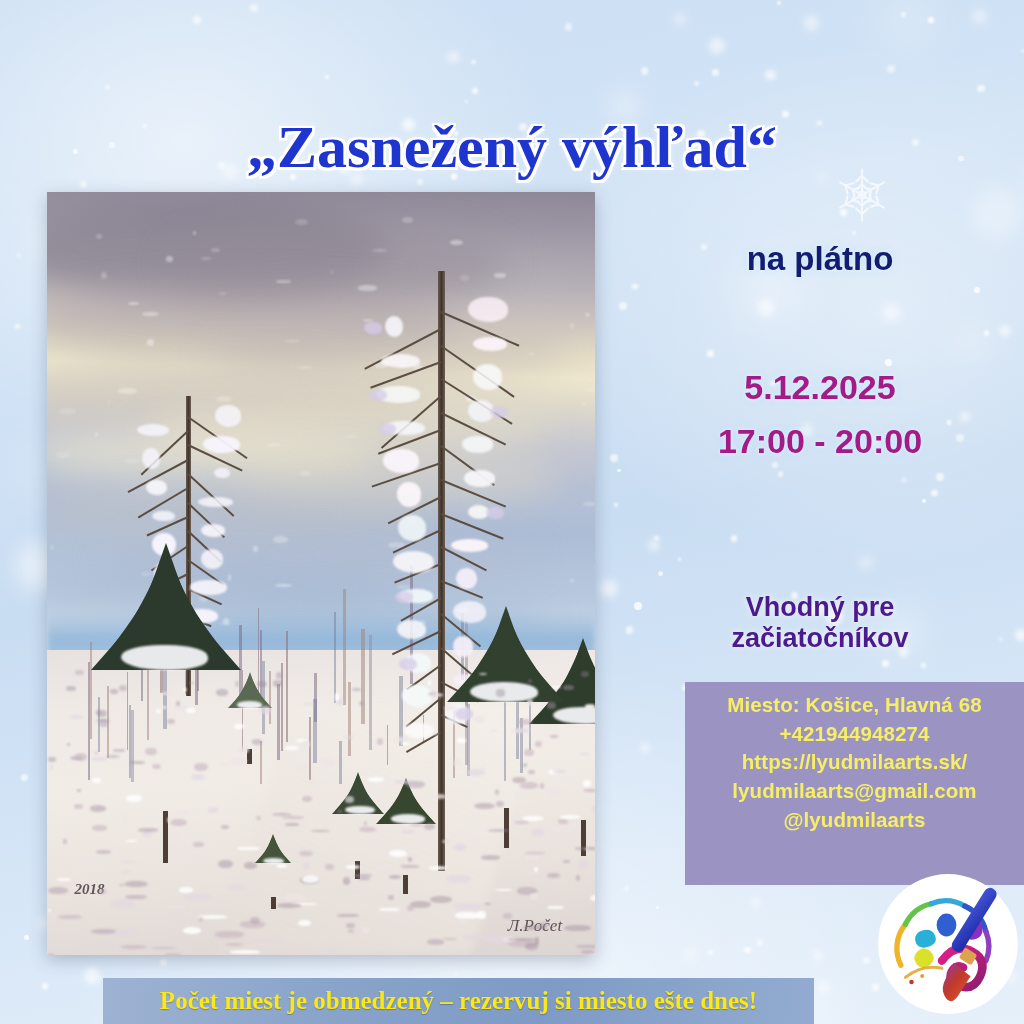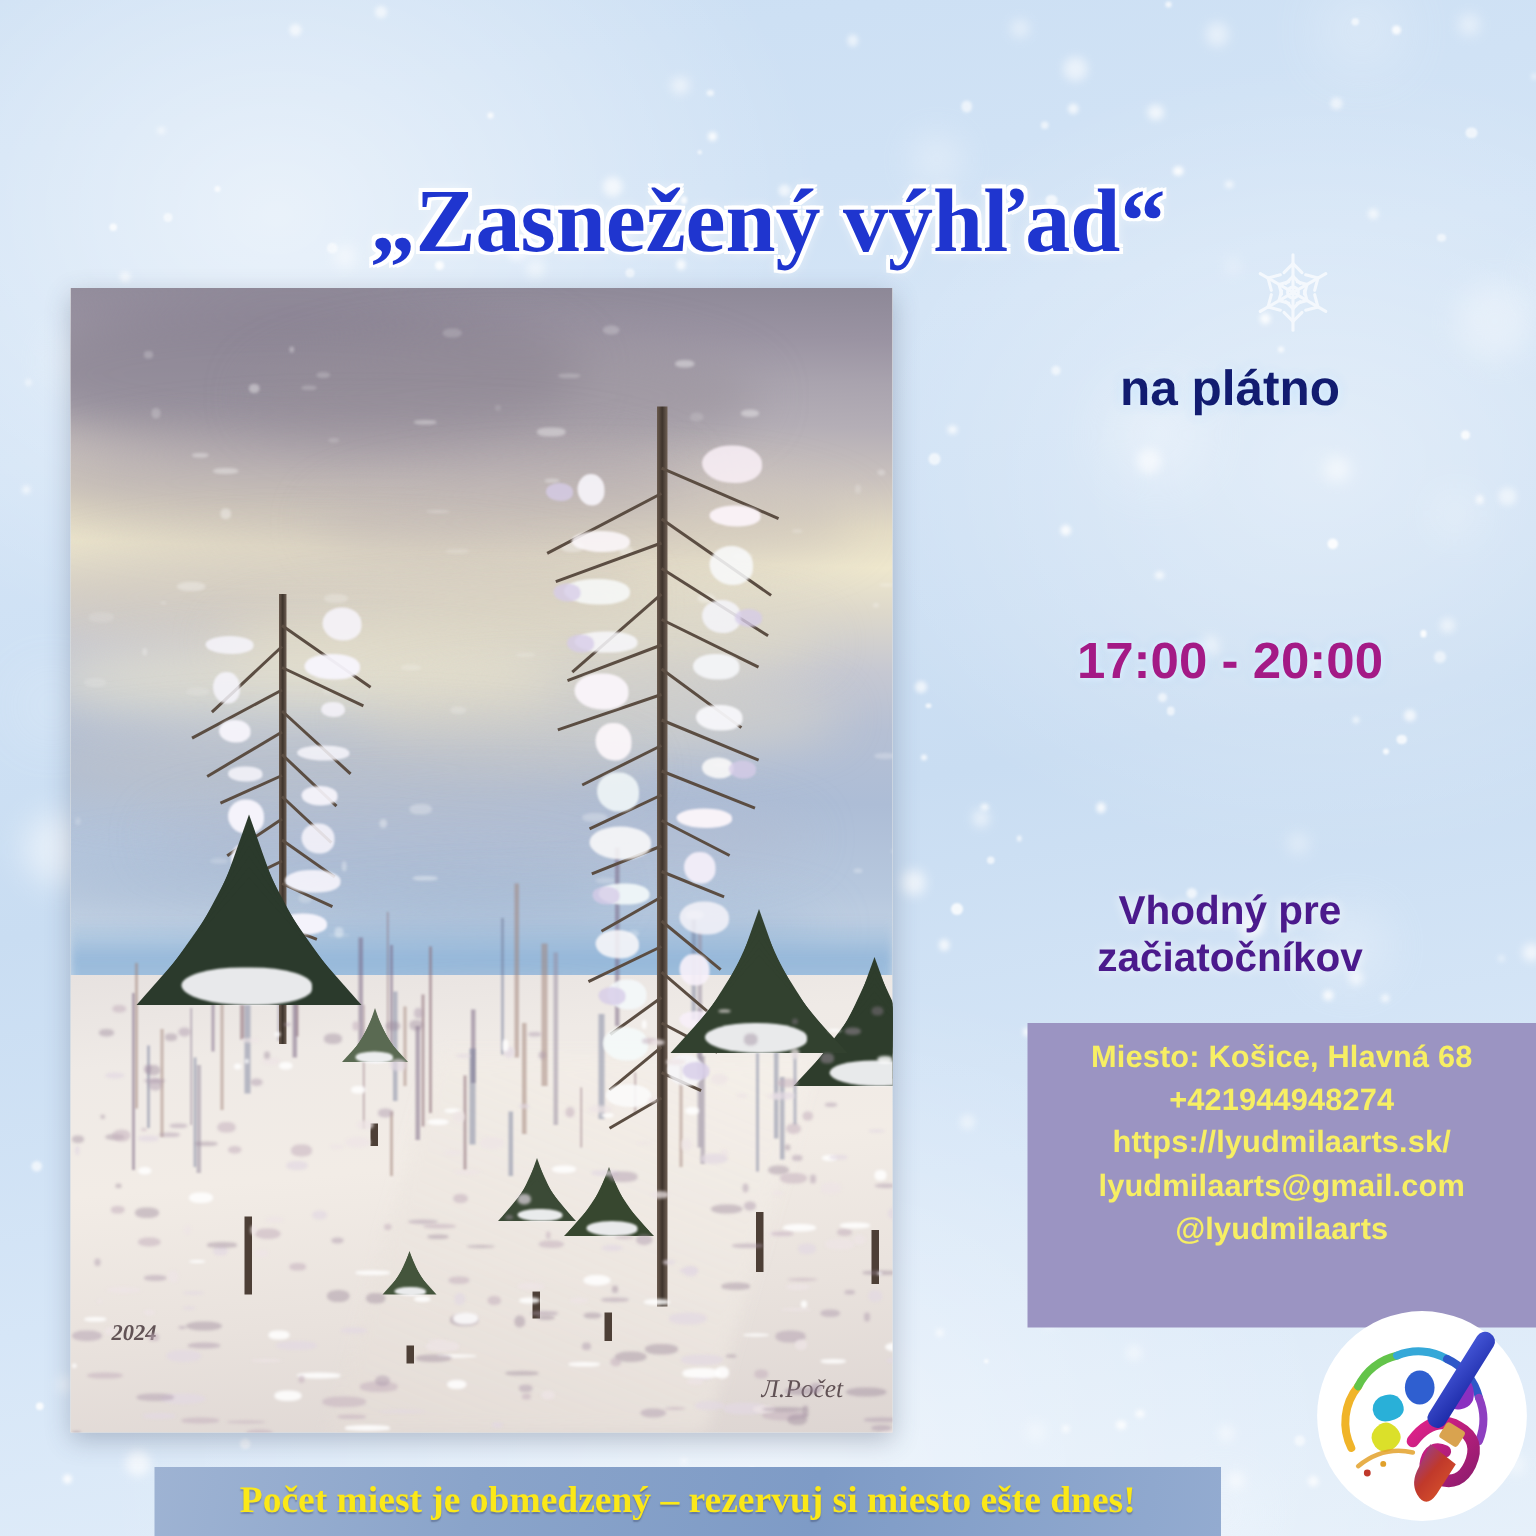--- a/index.html
+++ b/index.html
@@ -953,28 +953,29 @@
           <div class="brushdab" style="left: 97.6627%; top: 27.5482%; width: 3.84041px; height: 3.08664px; background: rgba(255, 255, 255, 0.282); z-index: 2;"></div>
           <div class="brushdab" style="left: 10.9178%; top: 27.3287%; width: 4.45968px; height: 2.70967px; background: rgba(255, 255, 255, 0.224); z-index: 2;"></div>
           <div class="brushdab" style="left: 26.6016%; top: 5.07078%; width: 3.67143px; height: 4.57232px; background: rgba(255, 255, 255, 0.34); z-index: 2;"></div>
           <div class="brushdab" style="left: 9.03134%; top: 5.44007%; width: 5.24258px; height: 5.14594px; background: rgba(255, 255, 255, 0.224); z-index: 2;"></div>
           <div class="brushdab" style="left: 18.3267%; top: 19.2802%; width: 6.72347px; height: 6.41711px; background: rgba(255, 255, 255, 0.373); z-index: 2;"></div>
           <div class="brushdab" style="left: 73.4844%; top: 6.24232%; width: 12.9679px; height: 5.34576px; background: rgba(255, 255, 255, 0.39); z-index: 2;"></div>
           <div class="brushdab" style="left: 31.3459%; top: 13.1696%; width: 7.69582px; height: 2.68432px; background: rgba(255, 255, 255, 0.173); z-index: 2;"></div>
           <div class="brushdab" style="left: 16.9145%; top: 49.7769%; width: 12.7914px; height: 4.66136px; background: rgba(255, 255, 255, 0.18); z-index: 2;"></div>
           <div class="brushdab" style="left: 45.2383%; top: 3.47369%; width: 13.418px; height: 6.96976px; background: rgba(255, 255, 255, 0.18); z-index: 2;"></div>
         </div>
-      <div id="painting-year">2024</div>
+      <div id="painting-year">2018</div>
       <div id="painting-signature">Л.Počet</div>
     </div>
   </div>
 
   <div class="rtxt" id="subject-line">
     <div>na plátno</div>
   </div>
+  <div class="rtxt" id="date-line">5.12.2025</div>
   <div class="rtxt" id="time-line">17:00 - 20:00</div>
   <div class="rtxt" id="audience-line">
     <div>Vhodný pre</div>
     <div>začiatočníkov</div>
   </div>
 
   <div id="contact-box">
     <div class="line">Miesto: Košice, Hlavná 68</div>
     <div class="line">+421944948274</div>
     <div class="line">https://lyudmilaarts.sk/</div>

